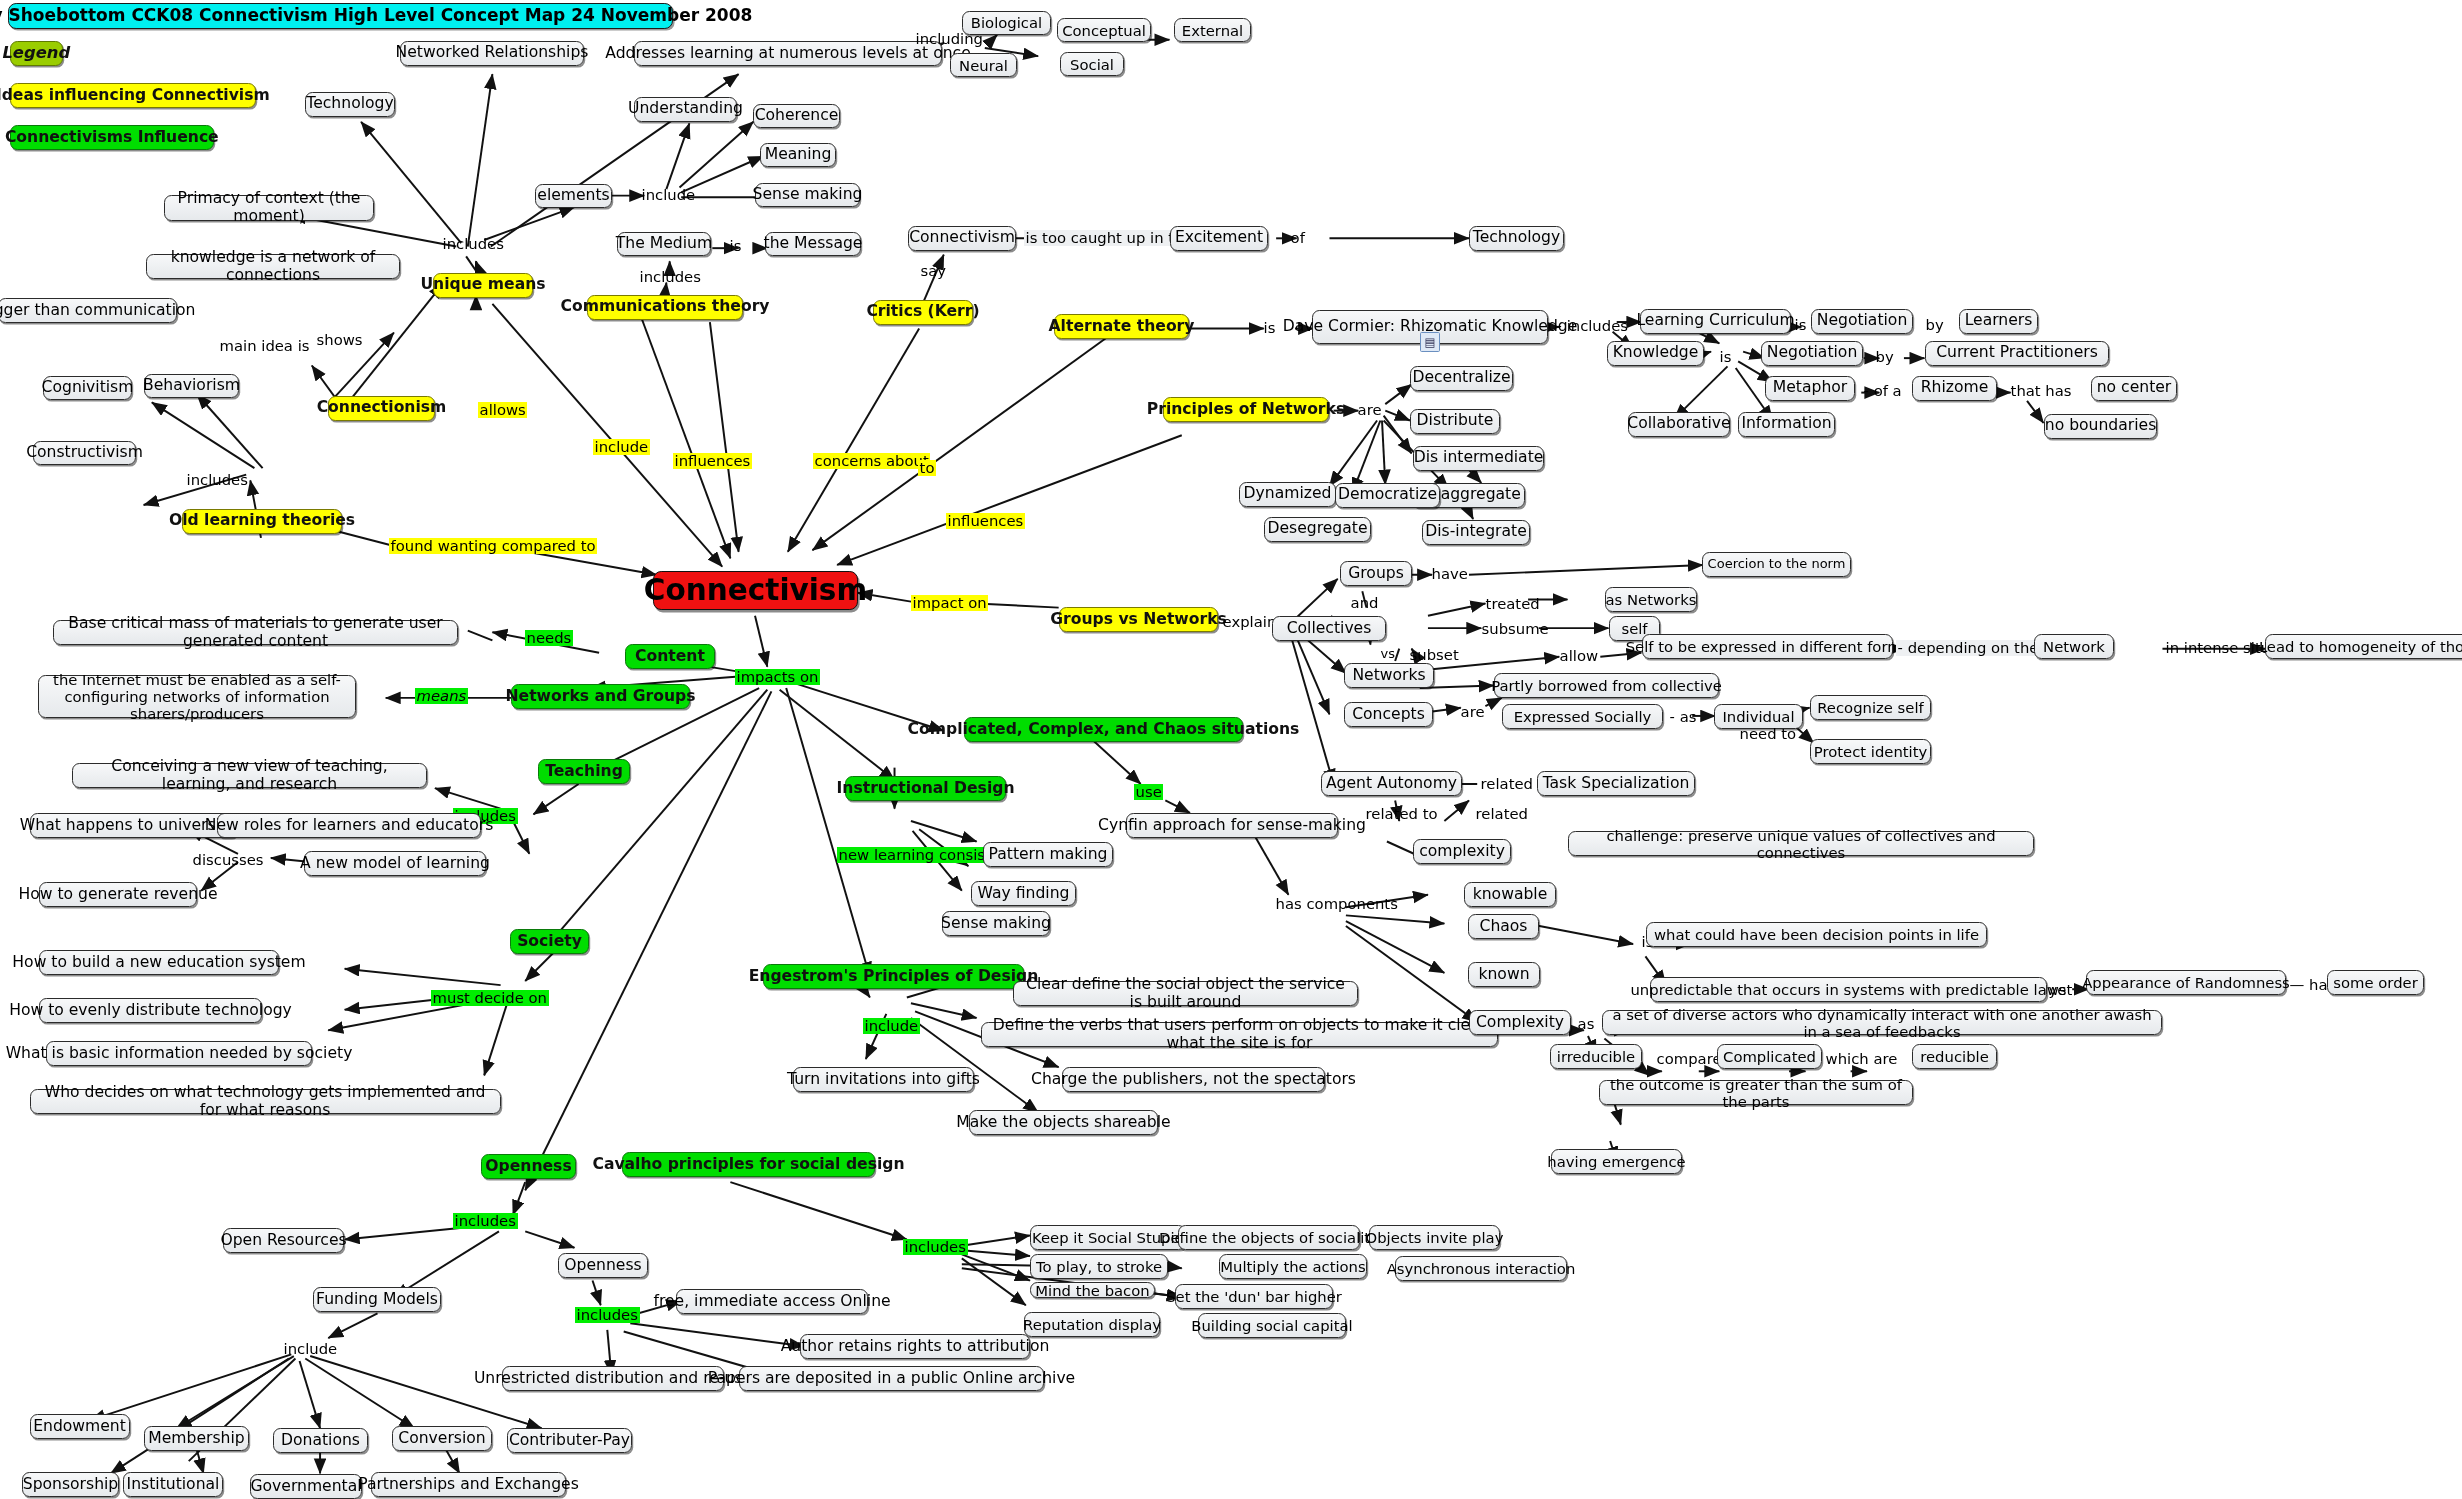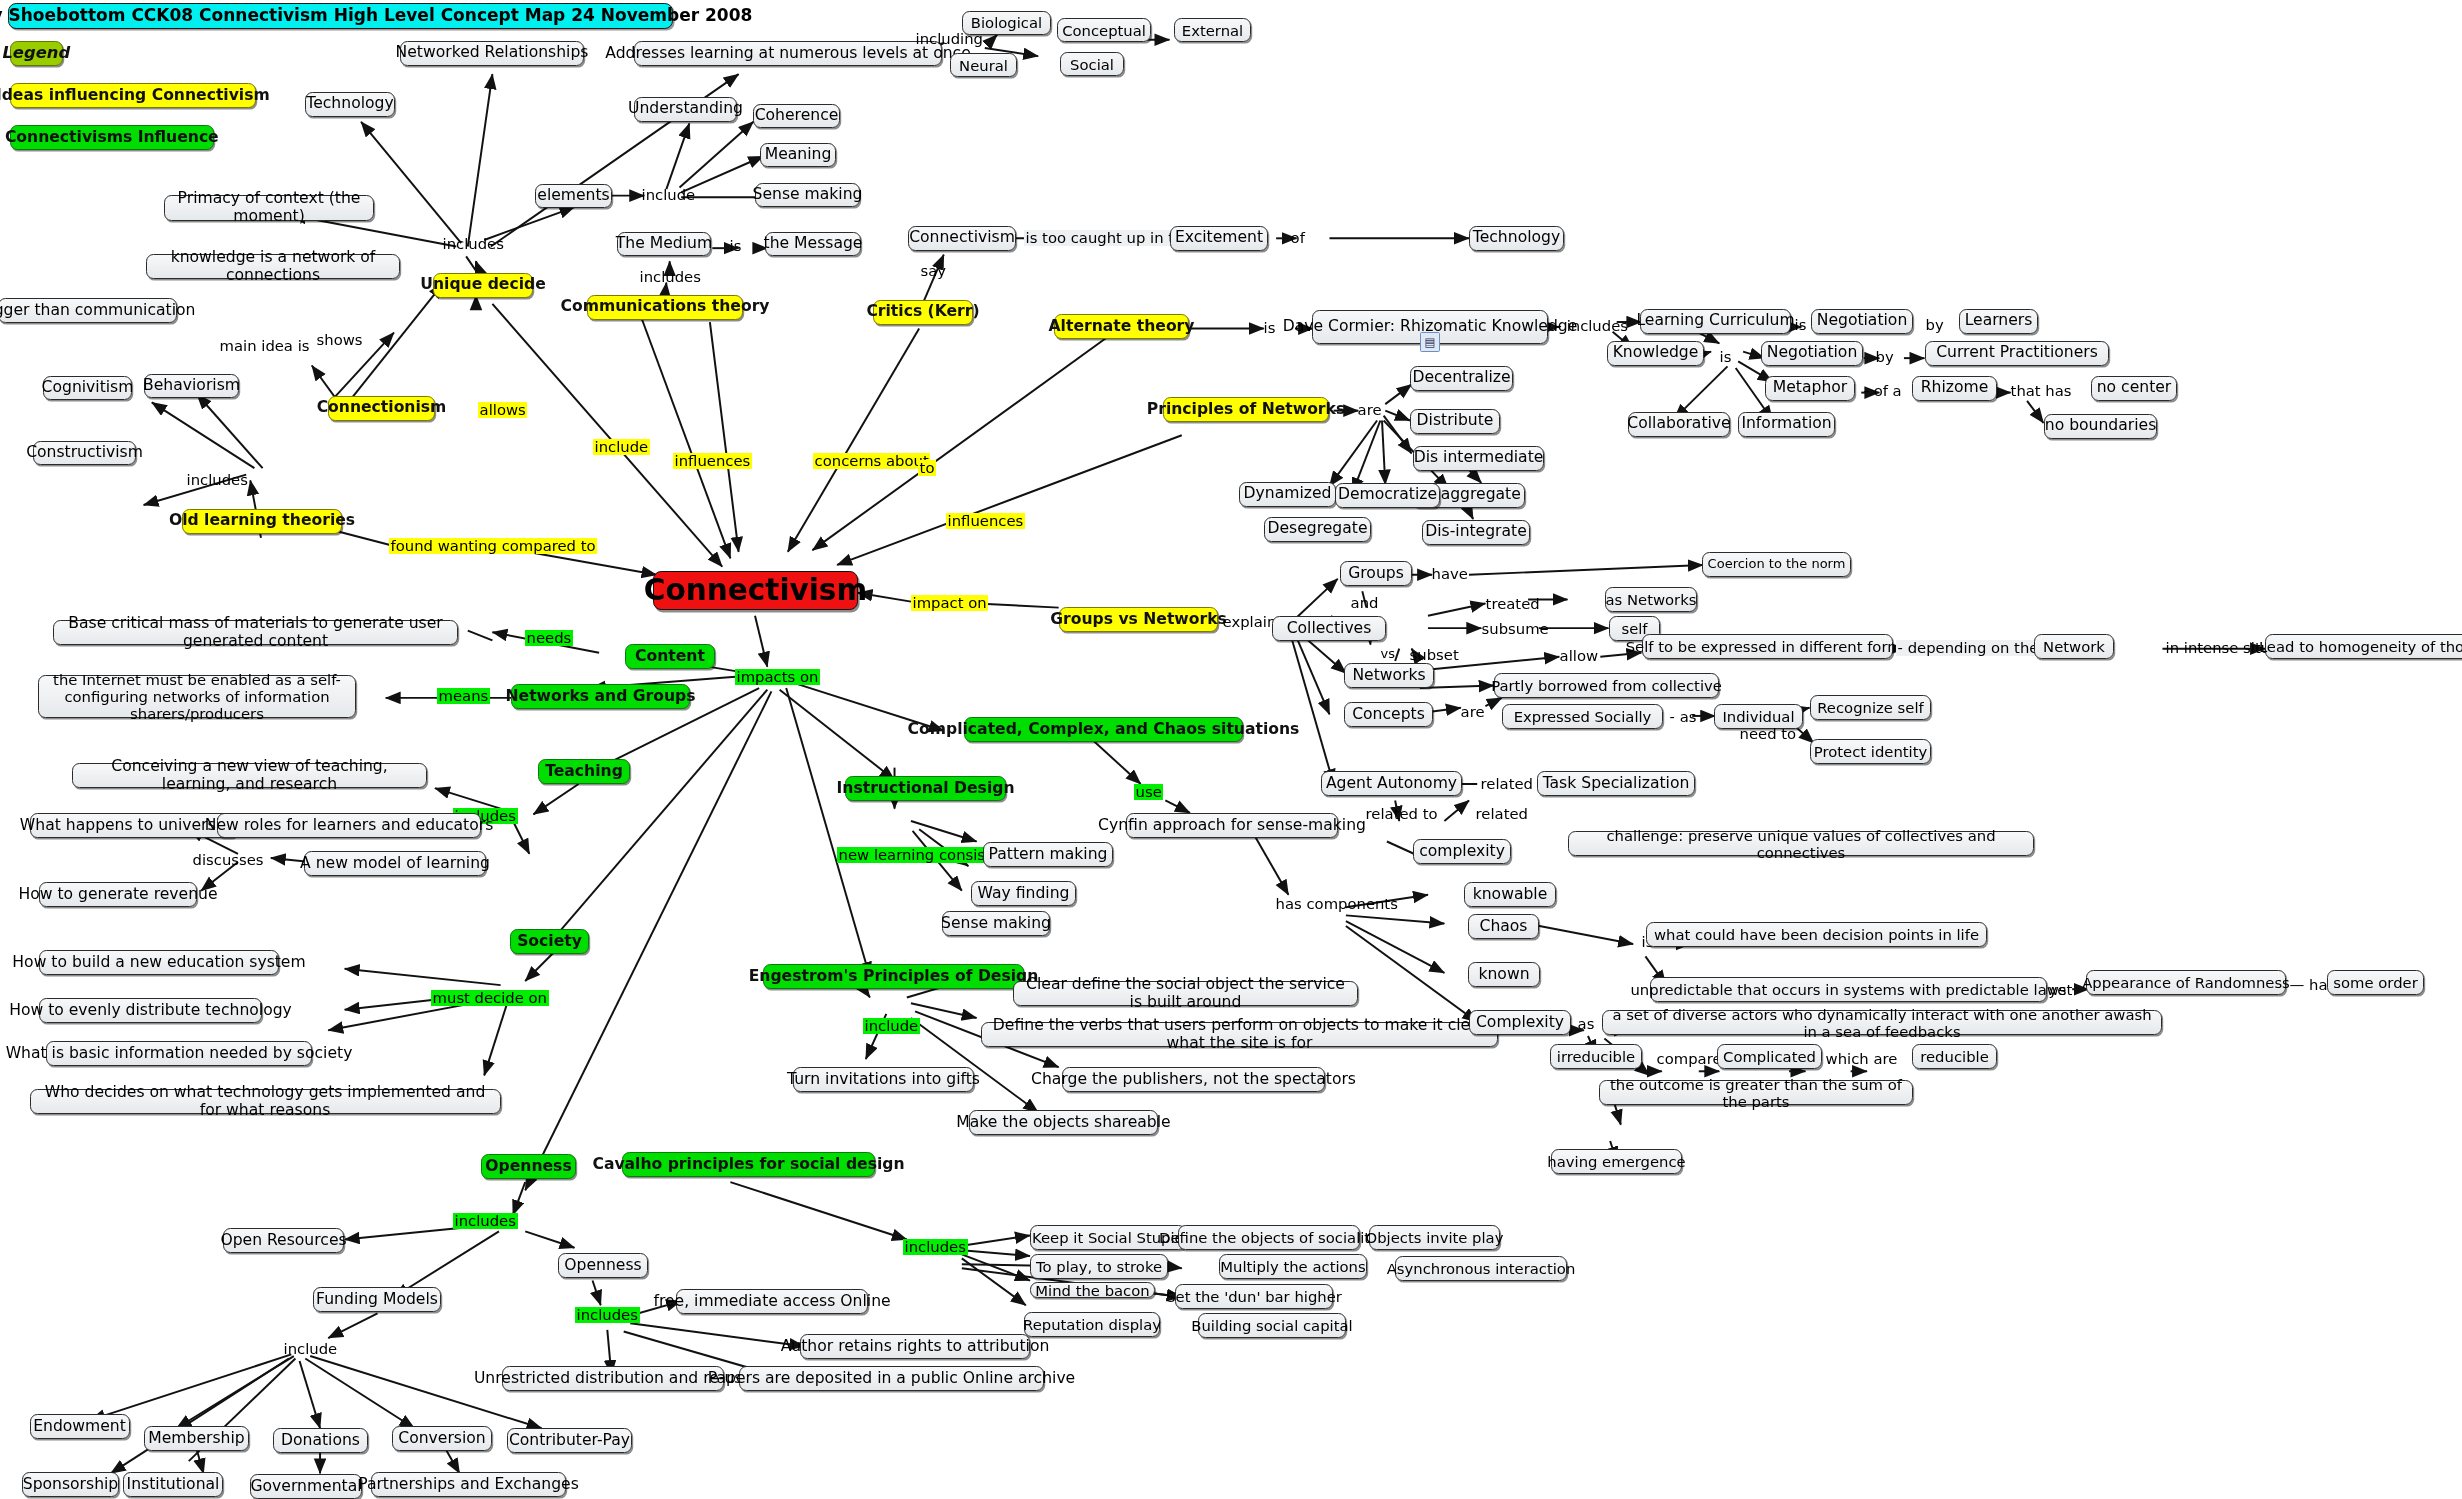--- a/index.html
+++ b/index.html
@@ -346,21 +346,21 @@
 <div class="node yellow" style="left:328px;top:396px;width:107px;height:24.6px;">Connectionism</div>
 <div class="link hl-yellow" style="left:478px;top:402px;">allows</div>
 <div class="node yellow" style="left:182px;top:509px;width:160px;height:24.6px;">Old learning theories</div>
 <div class="link hl-yellow" style="left:389px;top:538px;">found wanting compared to</div>
 
 <div class="node" style="left:617px;top:232px;width:94px;height:24px;">The Medium</div>
 <div class="link" style="left:728px;top:238px;">is</div>
 <div class="node" style="left:765px;top:232px;width:96px;height:24px;">the Message</div>
 <div class="link" style="left:638px;top:269px;">includes</div>
 
-<div class="node yellow" style="left:433px;top:273px;width:100px;height:24.6px;">Unique decide</div>
+<div class="node yellow" style="left:433px;top:273px;width:100px;height:24.6px;">Unique means</div>
 <div class="node yellow" style="left:587px;top:295px;width:156px;height:24.6px;">Communications theory</div>
 <div class="node yellow" style="left:873px;top:300px;width:100px;height:24.6px;">Critics (Kerr)</div>
 <div class="link" style="left:919px;top:263px;">say</div>
 
 <div class="node" style="left:908px;top:226px;width:108px;height:24.6px;">Connectivism</div>
 <div class="link hl-grey" style="left:1024px;top:230px;">is too caught up in the</div>
 <div class="node" style="left:1170px;top:226px;width:98px;height:24.6px;">Excitement</div>
 <div class="link" style="left:1289px;top:230px;">of</div>
 <div class="node" style="left:1469px;top:226px;width:95px;height:24.6px;">Technology</div>
 
@@ -412,21 +412,21 @@
 <div class="link hl-yellow" style="left:946px;top:513px;">influences</div>
 <div class="link hl-yellow" style="left:911px;top:595px;">impact on</div>
 
 <div class="link hl-green" style="left:735px;top:669px;">impacts on</div>
 
 <div class="node wrap" style="left:53px;top:620px;width:405px;height:25.4px;">Base critical mass of materials to generate user generated content</div>
 <div class="link hl-green" style="left:525px;top:630px;">needs</div>
 <div class="node green" style="left:625px;top:644px;width:90px;height:25.4px;">Content</div>
 
 <div class="node wrap" style="left:38px;top:675px;width:318px;height:43px;font-size:14.8px;">the Internet must be enabled as a self-configuring networks of information sharers/producers</div>
-<div class="link hl-green" style="left:437px;top:688px;">means</div>
+<div class="link hl-green" style="left:415px;top:688px;font-style:italic;">means</div>
 <div class="node green" style="left:511px;top:684px;width:179px;height:25.4px;">Networks and Groups</div>
 
 <div class="node green" style="left:964px;top:717px;width:279px;height:25.4px;">Complicated, Complex, and Chaos situations</div>
 
 <div class="node green" style="left:538px;top:759px;width:92px;height:25.4px;">Teaching</div>
 <div class="link hl-green" style="left:453px;top:808px;">includes</div>
 <div class="node wrap" style="left:72px;top:763px;width:355px;height:25.4px;">Conceiving a new view of teaching, learning, and research</div>
 <div class="node" style="left:30px;top:813px;width:208px;height:25.4px;">What happens to universities</div>
 <div class="node" style="left:217px;top:813px;width:264px;height:25.4px;">New roles for learners and educators</div>
 <div class="node" style="left:304px;top:851px;width:182px;height:25.4px;">A new model of learning</div>

